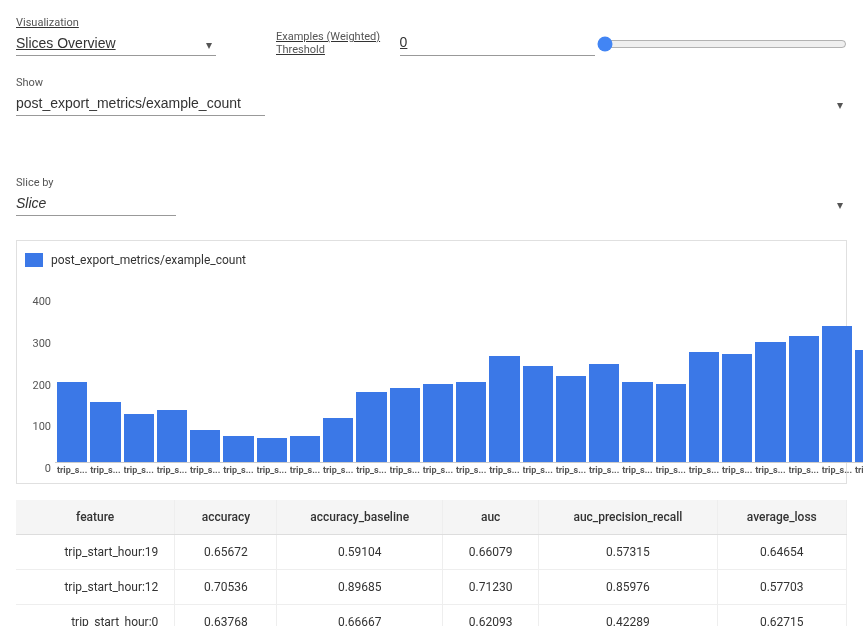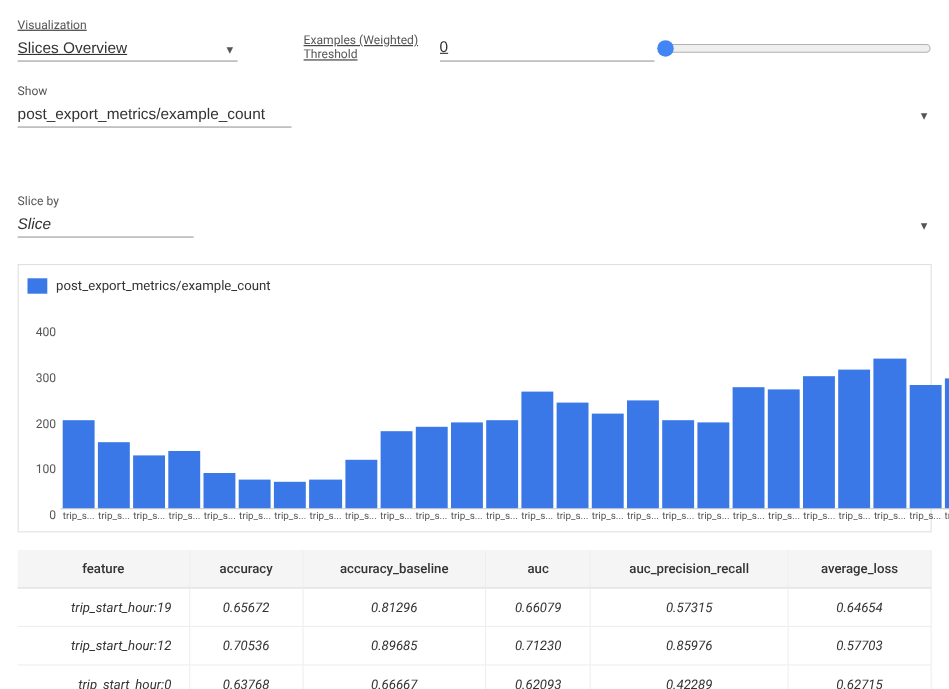--- a/index.html
+++ b/index.html
@@ -162,20 +162,21 @@
     }
 
     .x-label {
       flex: 1;
       font-size: 9px;
       color: #555;
       text-align: right;
       overflow: hidden;
       white-space: nowrap;
       text-overflow: ellipsis;
+      font-weight: bold;
     }
 
     
     .data-table {
       width: 100%;
       border-collapse: collapse;
       font-size: 12px;
     }
 
     .data-table th {
@@ -187,21 +188,20 @@
       font-weight: 500;
       color: #333;
     }
 
     .data-table td {
       padding: 10px 16px;
       text-align: center;
       border-bottom: 1px solid #eee;
       border-right: 1px solid #eee;
       color: #333;
-      font-style: italic;
     }
 
     .feature-col {
       text-align: right !important;
       color: #333 !important;
     }
   </style>
 </head>
 <body>
 
@@ -335,21 +335,21 @@
       <th>accuracy_baseline</th>
       <th>auc</th>
       <th>auc_precision_recall</th>
       <th>average_loss</th>
     </tr>
   </thead>
   <tbody id="table-body">
   <tr>
         <td class="feature-col">trip_start_hour:19</td>
         <td>0.65672</td>
-        <td>0.81296</td>
+        <td>0.59104</td>
         <td>0.66079</td>
         <td>0.57315</td>
         <td>0.64654</td>
       </tr>
       <tr>
         <td class="feature-col">trip_start_hour:12</td>
         <td>0.70536</td>
         <td>0.89685</td>
         <td>0.71230</td>
         <td>0.85976</td>

